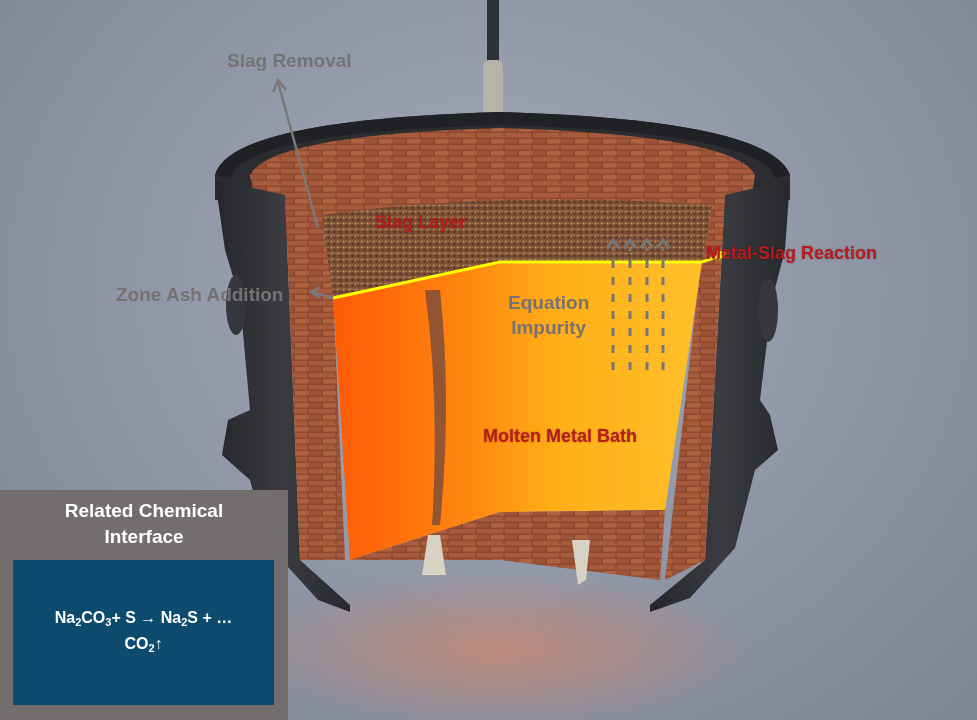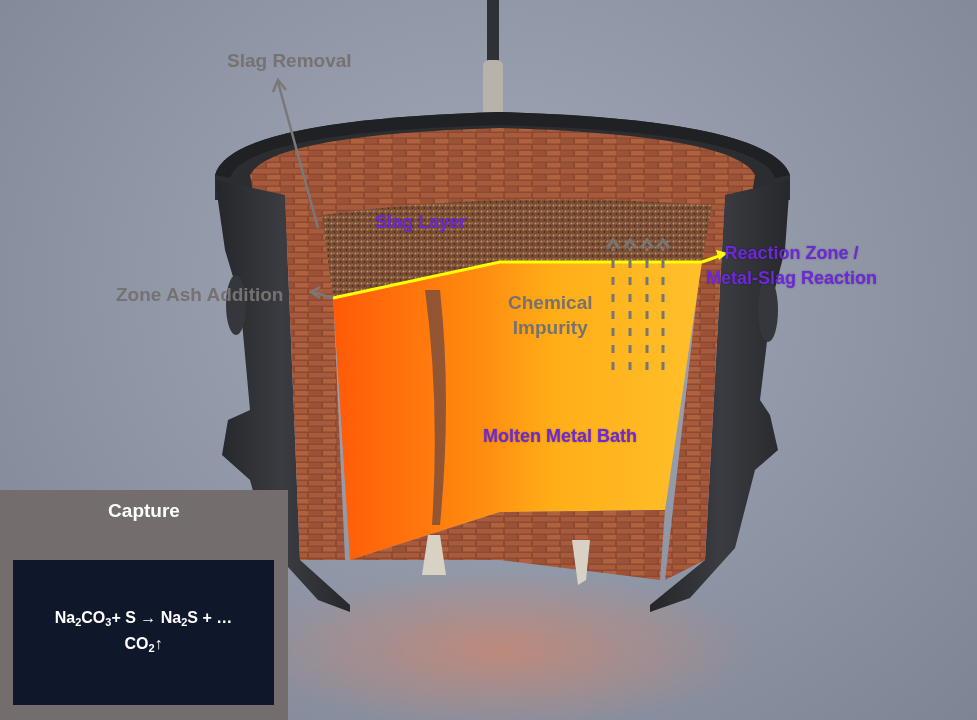--- a/index.html
+++ b/index.html
@@ -2,26 +2,26 @@
 <html><head>
 <meta charset="utf-8">
 <style>
   html, body { margin:0; padding:0; }
   body { width:977px; height:720px; overflow:hidden; position:relative;
          font-family:"Liberation Sans", sans-serif;
          background: radial-gradient(ellipse at 50% 40%, #a3a9b7 0%, #8e95a5 55%, #7d8494 100%); }
   #scene { position:absolute; left:0; top:0; width:977px; height:720px; }
   .lbl { position:absolute; font-weight:bold; font-family:"Liberation Sans", sans-serif; white-space:nowrap; }
   .lbl-gray { color:#777272; font-size:19px; }
-  .lbl-white { color:#6d28d9; font-size:18px; text-shadow:0 0 2px rgba(0,0,0,0.35); }
+  .lbl-white { color:#b91c1c; font-size:18px; text-shadow:0 0 2px rgba(0,0,0,0.35); }
   .center { text-align:center; }
   #eq-panel { position:absolute; left:0; top:490px; width:288px; height:230px; background:#736e6d; }
   #eq-title { position:absolute; left:0; top:8px; width:288px; text-align:center; color:#fff;
               font-weight:bold; font-size:19px; line-height:26px; }
-  #eq-box { position:absolute; left:13px; top:70px; width:261px; height:145px; background:#0f172a;
+  #eq-box { position:absolute; left:13px; top:70px; width:261px; height:145px; background:#0c4a6e;
             display:flex; flex-direction:column; justify-content:center; align-items:center; }
   .eq-line { color:#fff; font-weight:bold; font-size:16px; line-height:21px; text-align:center; }
   .eq-line sub { font-size:11px; vertical-align:-3px; }
 </style>
 </head>
 <body>
 
 <svg id="scene" viewBox="0 0 977 720" xmlns="http://www.w3.org/2000/svg">
   <defs>
     <linearGradient id="gMetal" x1="0" y1="0" x2="1" y2="0">
@@ -107,34 +107,34 @@
 
   <line x1="333" y1="298" x2="312" y2="292" stroke="#7a7878" stroke-width="2.5"></line>
   <polyline points="320,287 311,292 320,298" fill="none" stroke="#7a7878" stroke-width="2.5"></polyline>
 </svg>
 
 <div class="lbl lbl-gray" style="left:188px;top:50px;margin-left:39px;">Slag Removal</div>
 <div class="lbl lbl-gray" style="left:116px;top:284px;">Zone Ash Addition</div>
 <div class="lbl lbl-white" style="left:375px;top:212px;">Slag Layer</div>
 
 <div class="lbl lbl-white center" style="left:706px;top:241px;line-height:25px;">
-  <div style="padding-left:0">Reaction Zone /</div>
   <div>Metal-Slag Reaction</div>
 </div>
 
 <div class="lbl center" style="left:508px;top:290px;color:#777272;font-size:19px;line-height:25px;">
-  <div>Chemical</div>
+  <div>Equation</div>
   <div>Impurity</div>
 </div>
 
 <div class="lbl lbl-white" style="left:483px;top:426px;">Molten Metal Bath</div>
 
 <div id="eq-panel">
   <div id="eq-title">
-    <div>Capture</div>
+    <div>Related Chemical</div>
+    <div>Interface</div>
   </div>
   <div id="eq-box">
     <div class="eq-line">
       <span>Na</span><sub>2</sub><span>CO</span><sub>3</sub><span>+ S → Na</span><sub>2</sub><span>S + …</span>
     </div>
     <div class="eq-line">
       <span>CO</span><sub>2</sub><span>↑</span>
     </div>
   </div>
 </div>

